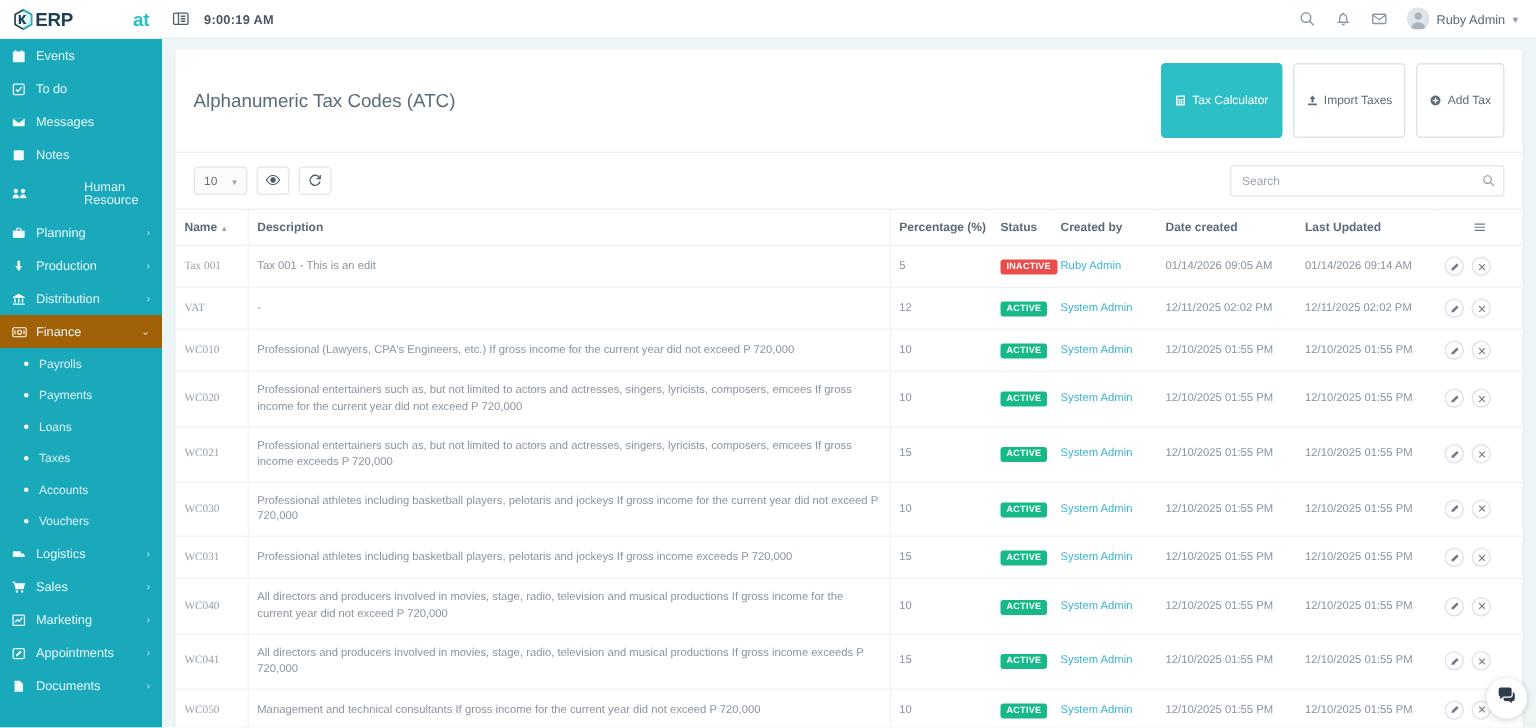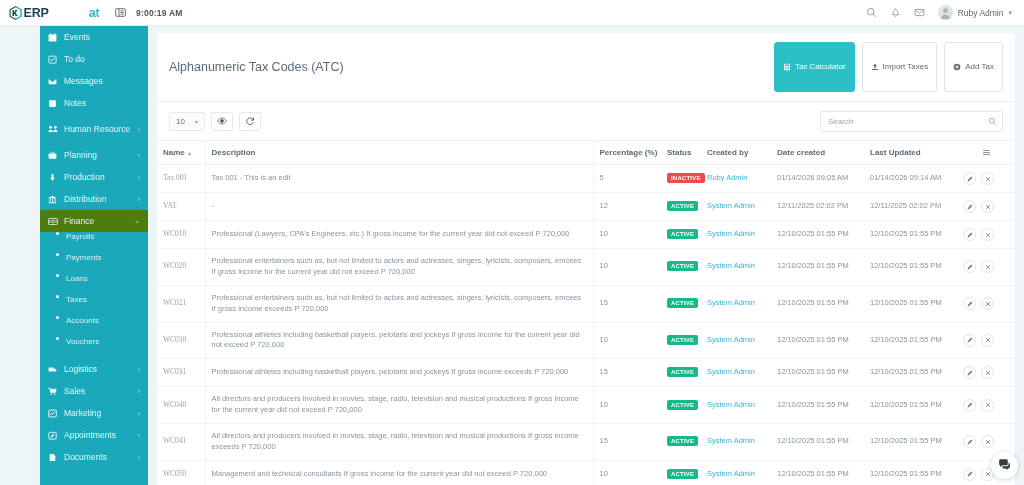--- a/index.html
+++ b/index.html
@@ -50,21 +50,21 @@
   .avatar {
     width: 15px; height: 15px; border-radius: 50%;
     background: #dfe4e8; display: flex; align-items: center; justify-content: center;
     overflow: hidden;
   }
   .avatar svg { display: block; }
   .username { font-size: 8.5px; color: #5a6774; }
   .caret-dn { font-size: 7px; color: #8a98a5; }
 
   
-  .shell { flex: 1; display: flex; min-height: 0; margin-left: 40px; }
+  .shell { flex: 1; display: flex; min-height: 0; }
 
   
   .sidebar {
     width: 108px; flex: 0 0 108px;
     background: #1aa8bb;
     overflow: hidden;
     padding-top: 0px;
   }
   .nav-item {
     display: flex; align-items: center;
@@ -72,24 +72,24 @@
     color: #e6f7fa; font-size: 8.5px;
     cursor: pointer; position: relative;
     white-space: nowrap;
   }
   .nav-item .ni-ico {
     width: 14px; flex: 0 0 14px; display: flex; align-items: center;
     color: #ffffff; opacity: .95;
   }
   .nav-item .ni-label { flex: 1; padding-left: 2px; line-height: 1.05; white-space: normal; }
   .nav-item .ni-arrow { font-size: 7px; opacity: .8; margin-left: 2px; }
-  .nav-item.tall { height: 30px; align-items: center; }
-  .nav-item.active { background: #4d7c0f; }
+  .nav-item.tall { height: 30px; align-items: center; gap: 32px; }
+  .nav-item.active { background: #a16207; }
   .sub-item {
-    display: flex; 
+    display: flex; align-items: center;
     padding: 0 8px 0 16px; height: 21px;
     color: #d9f2f6; font-size: 8px; cursor: pointer;
   }
   .sub-dot {
     width: 3px; height: 3px; border-radius: 50%;
     background: #ffffff; margin-right: 7px; flex: 0 0 3px;
   }
 
   
   .main {

